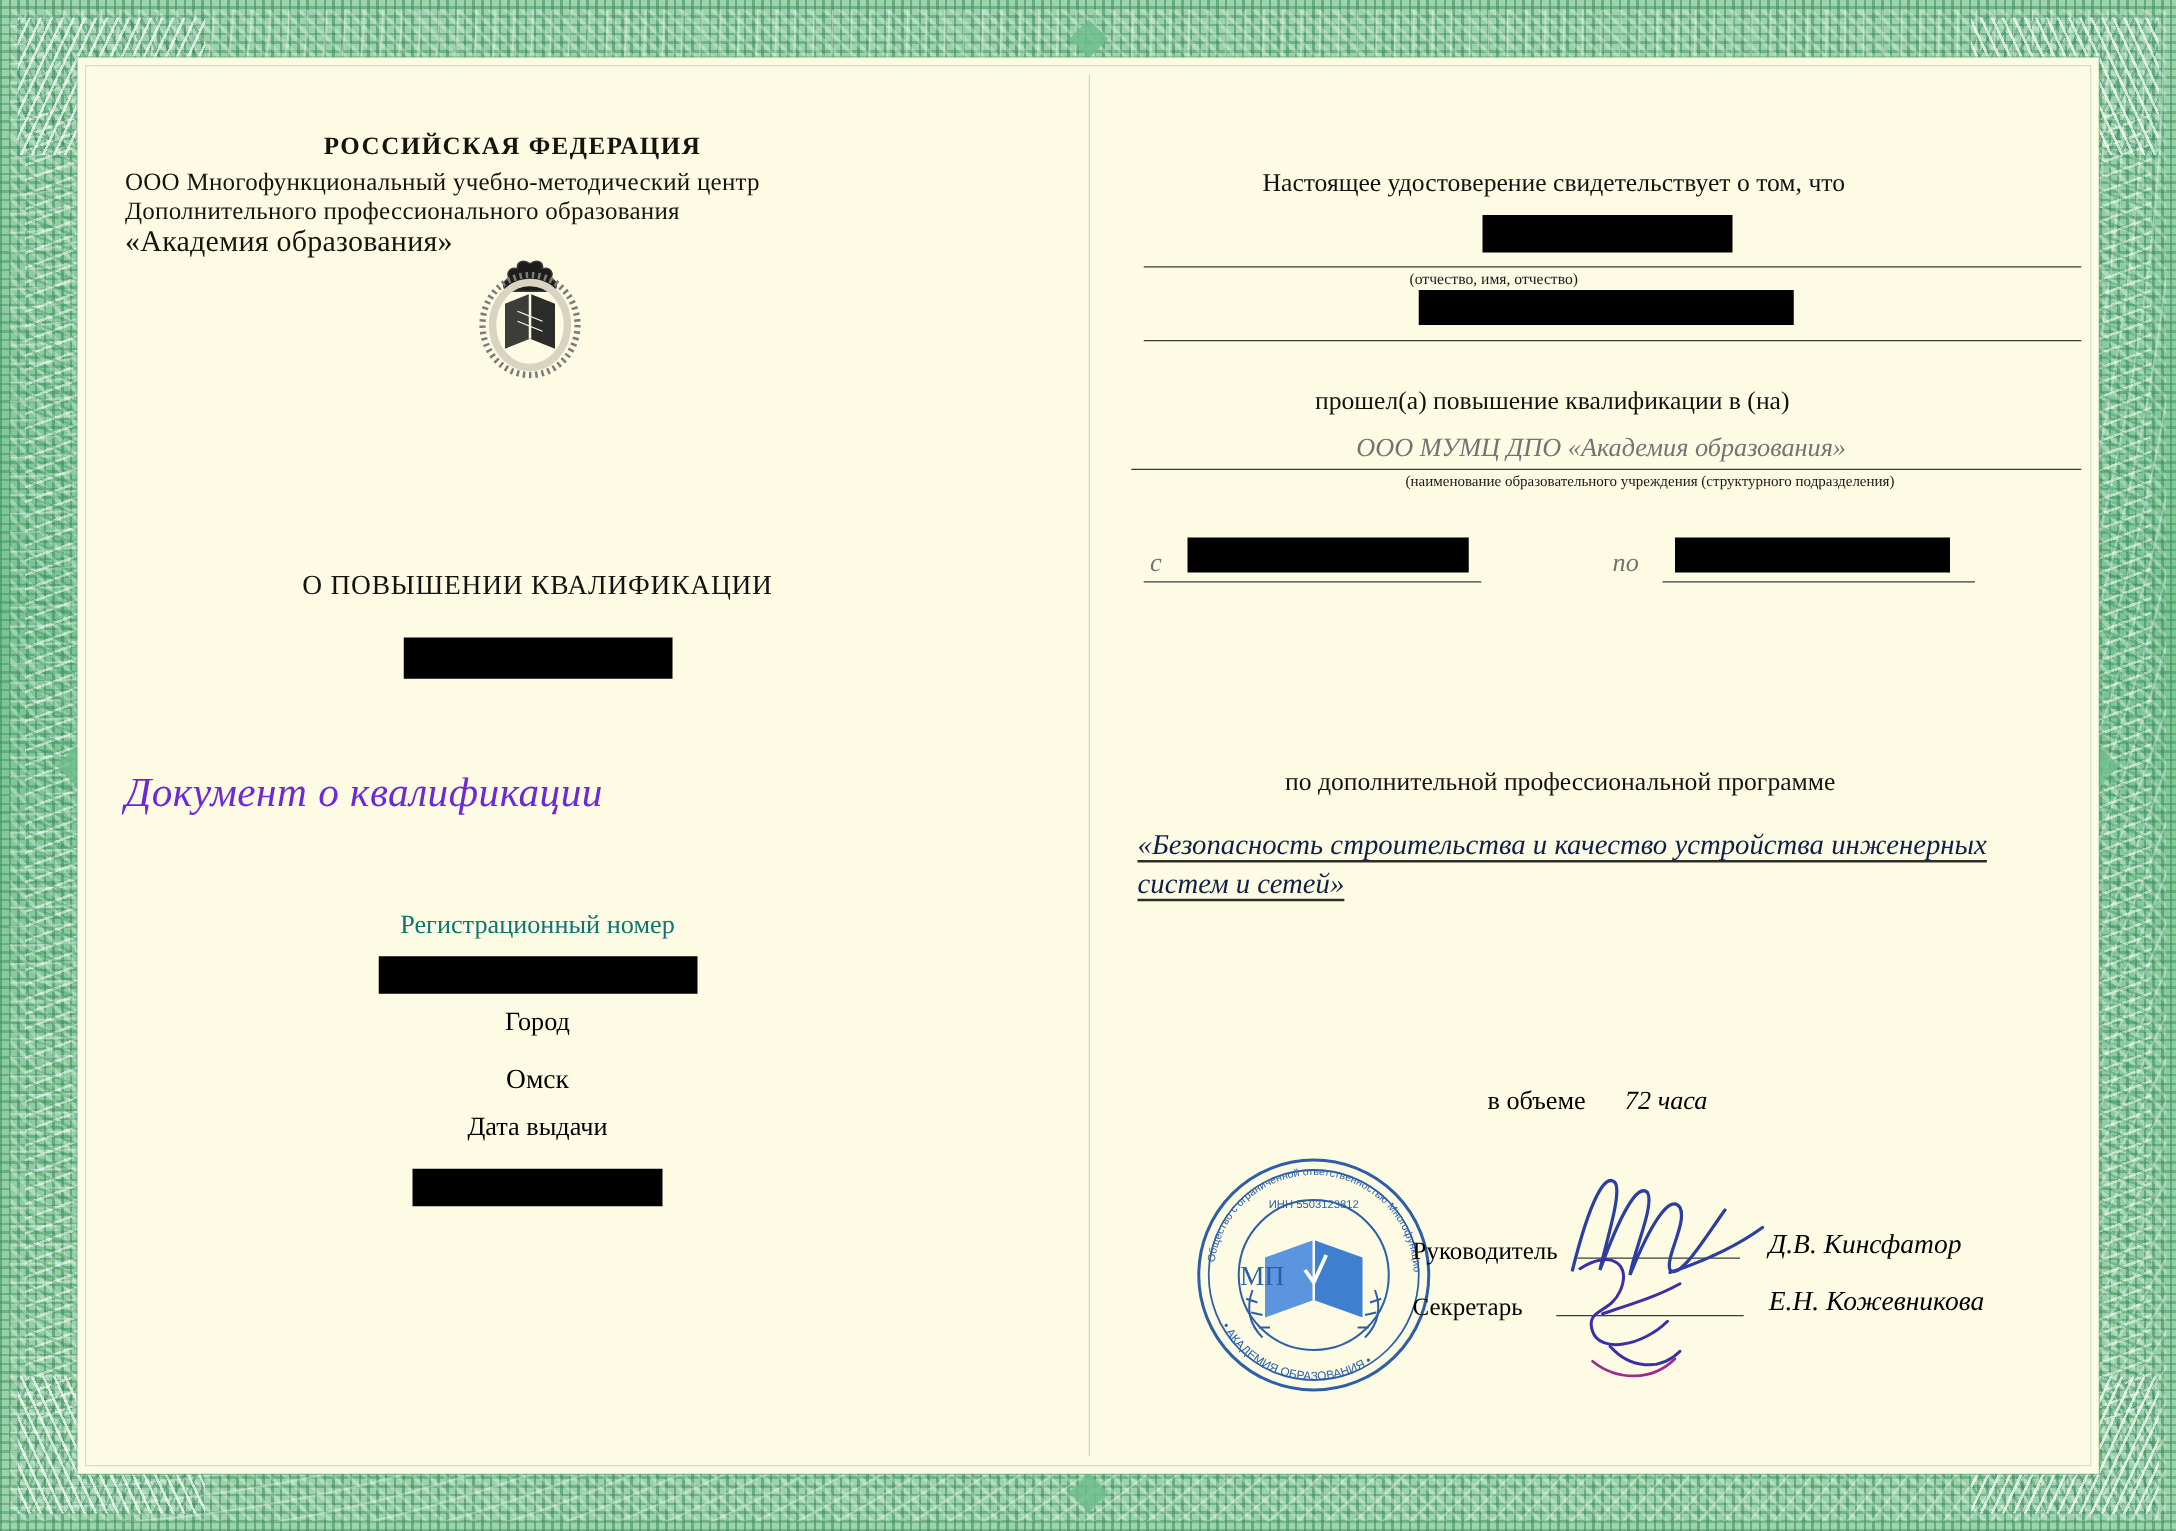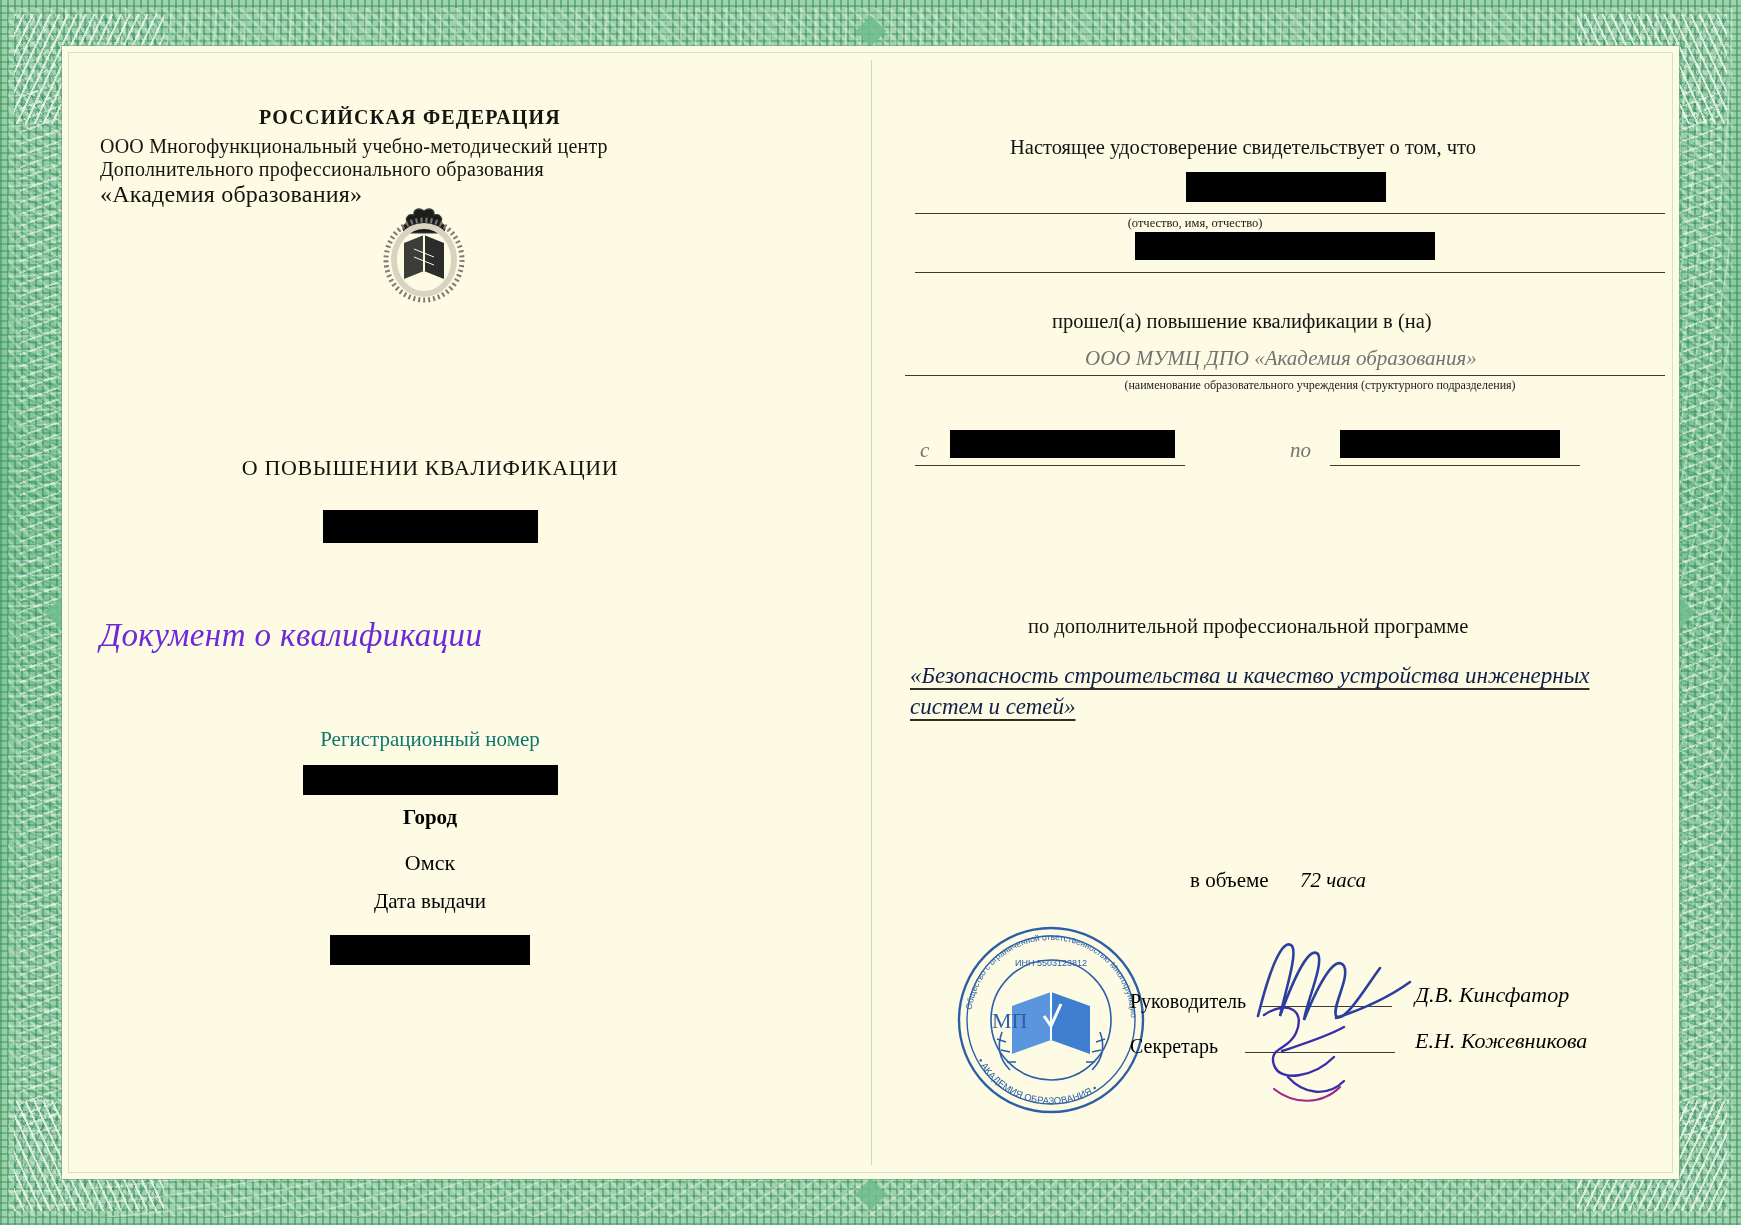--- a/index.html
+++ b/index.html
@@ -178,21 +178,20 @@
     text-align: center;
     font-size: 21px;
     color: #0f766e;
   }
   .city-label {
     position: absolute;
     left: 100px; top: 805px;
     width: 660px;
     text-align: center;
     font-size: 21px;
-    font-weight: bold;
   }
   .city-value {
     position: absolute;
     left: 100px; top: 850px;
     width: 660px;
     text-align: center;
     font-size: 22px;
   }
   .date-label {
     position: absolute;

